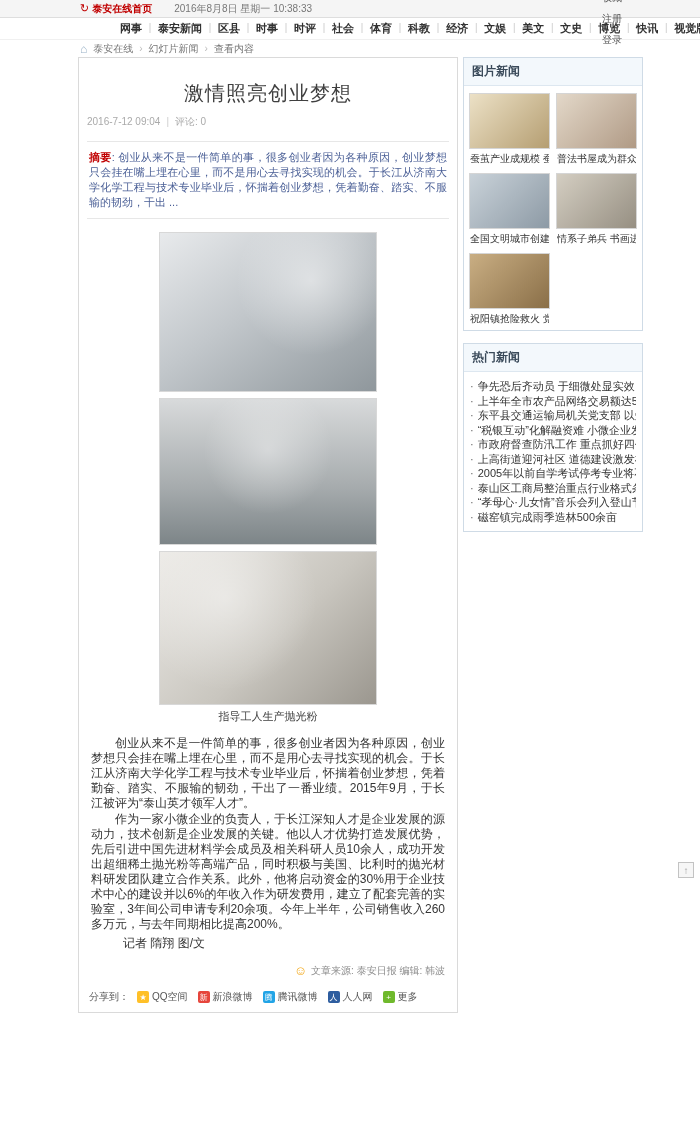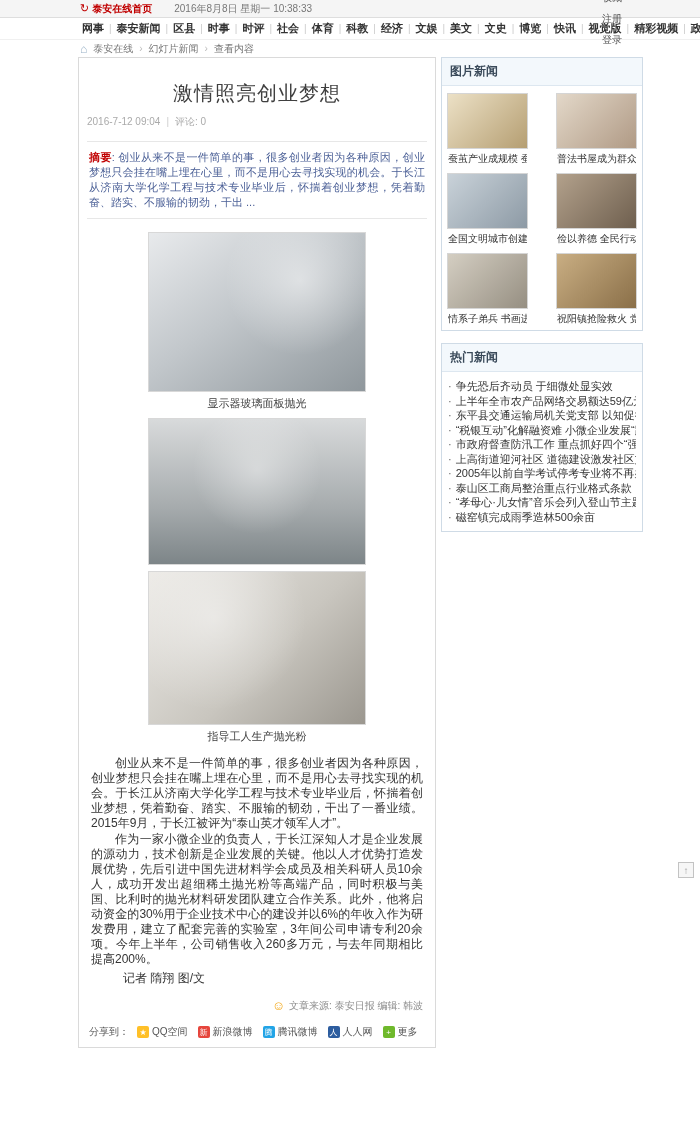--- a/index.html
+++ b/index.html
@@ -11,36 +11,36 @@
   .topbar { height:18px; background:#f5f5f5; border-bottom:1px solid #dedede;
     display:flex; align-items:center; font-size:10px; color:#555;
     padding:0 58px 0 80px; }
   .tb-home-ico { color:var(--brand,#c00); font-size:11px; margin-right:3px; }
   .tb-home { color:var(--brand,#c00); font-weight:bold; font-size:10px; }
   .tb-date { margin-left:22px; color:#777; }
   .tb-right { margin-left:auto; display:flex; gap:7px;flex-direction:column; }
   .top-link { color:#555; }
 
   
-  .mainnav { height:22px; display:flex; align-items:center; padding:0 10px 0 82px;
-    font-size:11px; color:#333; border-bottom:1px solid #f0f0f0; flex-wrap:nowrap; }
+  .mainnav { height:22px; display:flex; align-items:center; padding:0 10px 0 120px;
+    font-size:11px; color:#333; border-bottom:1px solid #f0f0f0; flex-wrap:nowrap;font-family:Liberation Mono, monospace; }
   .nav-item { color:#333; font-weight:bold; white-space:nowrap; }
   .sep { color:#ccc; margin:0 5px; font-size:10px; }
 
   
   .crumb-row { height:17px; display:flex; align-items:center; padding-left:80px;
     font-size:10px; color:#888; gap:6px; }
   .bc-home-ico { color:#9bb3c8; font-size:12px; }
   .bsep { color:#bbb; }
   .crumb { color:#777; }
 
   
   .content { display:flex; margin:0 57px 0 78px; gap:5px; align-items:flex-start; }
   .left-col { width:380px; }
-  .sidebar { width:202px; }
+  .sidebar { width:180px; }
 
   
   .article-card { border:1px solid #dadada; background:#fff; padding:10px 8px 8px; }
   .a-title { text-align:center; font-size:20px; color:#404040; font-weight:400;
     margin-top:12px; letter-spacing:1px; }
   .a-meta { font-size:10px; color:#aaa; margin-top:8px; }
   .a-meta .m-sep { margin:0 6px; color:#ccc; }
   .abstract { border-top:1px solid #e7e7e7; border-bottom:1px solid #e7e7e7;
     margin-top:12px; padding:8px 2px; font-size:11px; line-height:15px;
     color:var(--abstract,#4a5f96); text-align:justify; }
@@ -172,21 +172,20 @@
       <div class="a-title">激情照亮创业梦想</div>
       <div class="a-meta">
         <span>2016-7-12 09:04</span><span class="m-sep">|</span><span>评论: 0</span>
       </div>
       <div class="abstract">
         <b>摘要</b><span>: 创业从来不是一件简单的事，很多创业者因为各种原因，创业梦想只会挂在嘴上埋在心里，而不是用心去寻找实现的机会。于长江从济南大学化学工程与技术专业毕业后，怀揣着创业梦想，凭着勤奋、踏实、不服输的韧劲，干出 ...</span>
       </div>
       <div class="photo-list" id="photo-list">
           <div class="photo-block">
             <div class="photo p1"></div>
-            <div class="photo-caption">显示器玻璃面板抛光</div>
           </div>
           <div class="photo-block">
             <div class="photo p2"></div>
           </div>
           <div class="photo-block">
             <div class="photo p3"></div>
             <div class="photo-caption">指导工人生产抛光粉</div>
           </div>
         </div>
       <div class="article-body" id="article-body">
@@ -238,24 +237,20 @@
           </div>
           <div class="pn-cell">
             <div class="pn-thumb t2"></div>
             <div class="pn-caption">普法书屋成为群众“充电站”</div>
           </div>
           <div class="pn-cell">
             <div class="pn-thumb t3"></div>
             <div class="pn-caption">全国文明城市创建 不文明</div>
           </div>
           <div class="pn-cell">
-            <div class="pn-thumb t4"></div>
-            <div class="pn-caption">俭以养德 全民行动</div>
-          </div>
-          <div class="pn-cell">
             <div class="pn-thumb t5"></div>
             <div class="pn-caption">情系子弟兵 书画进警营</div>
           </div>
           <div class="pn-cell">
             <div class="pn-thumb t6"></div>
             <div class="pn-caption">祝阳镇抢险救火 党员干部</div>
           </div>
         </div>
     </div>
     <div class="side-box">

